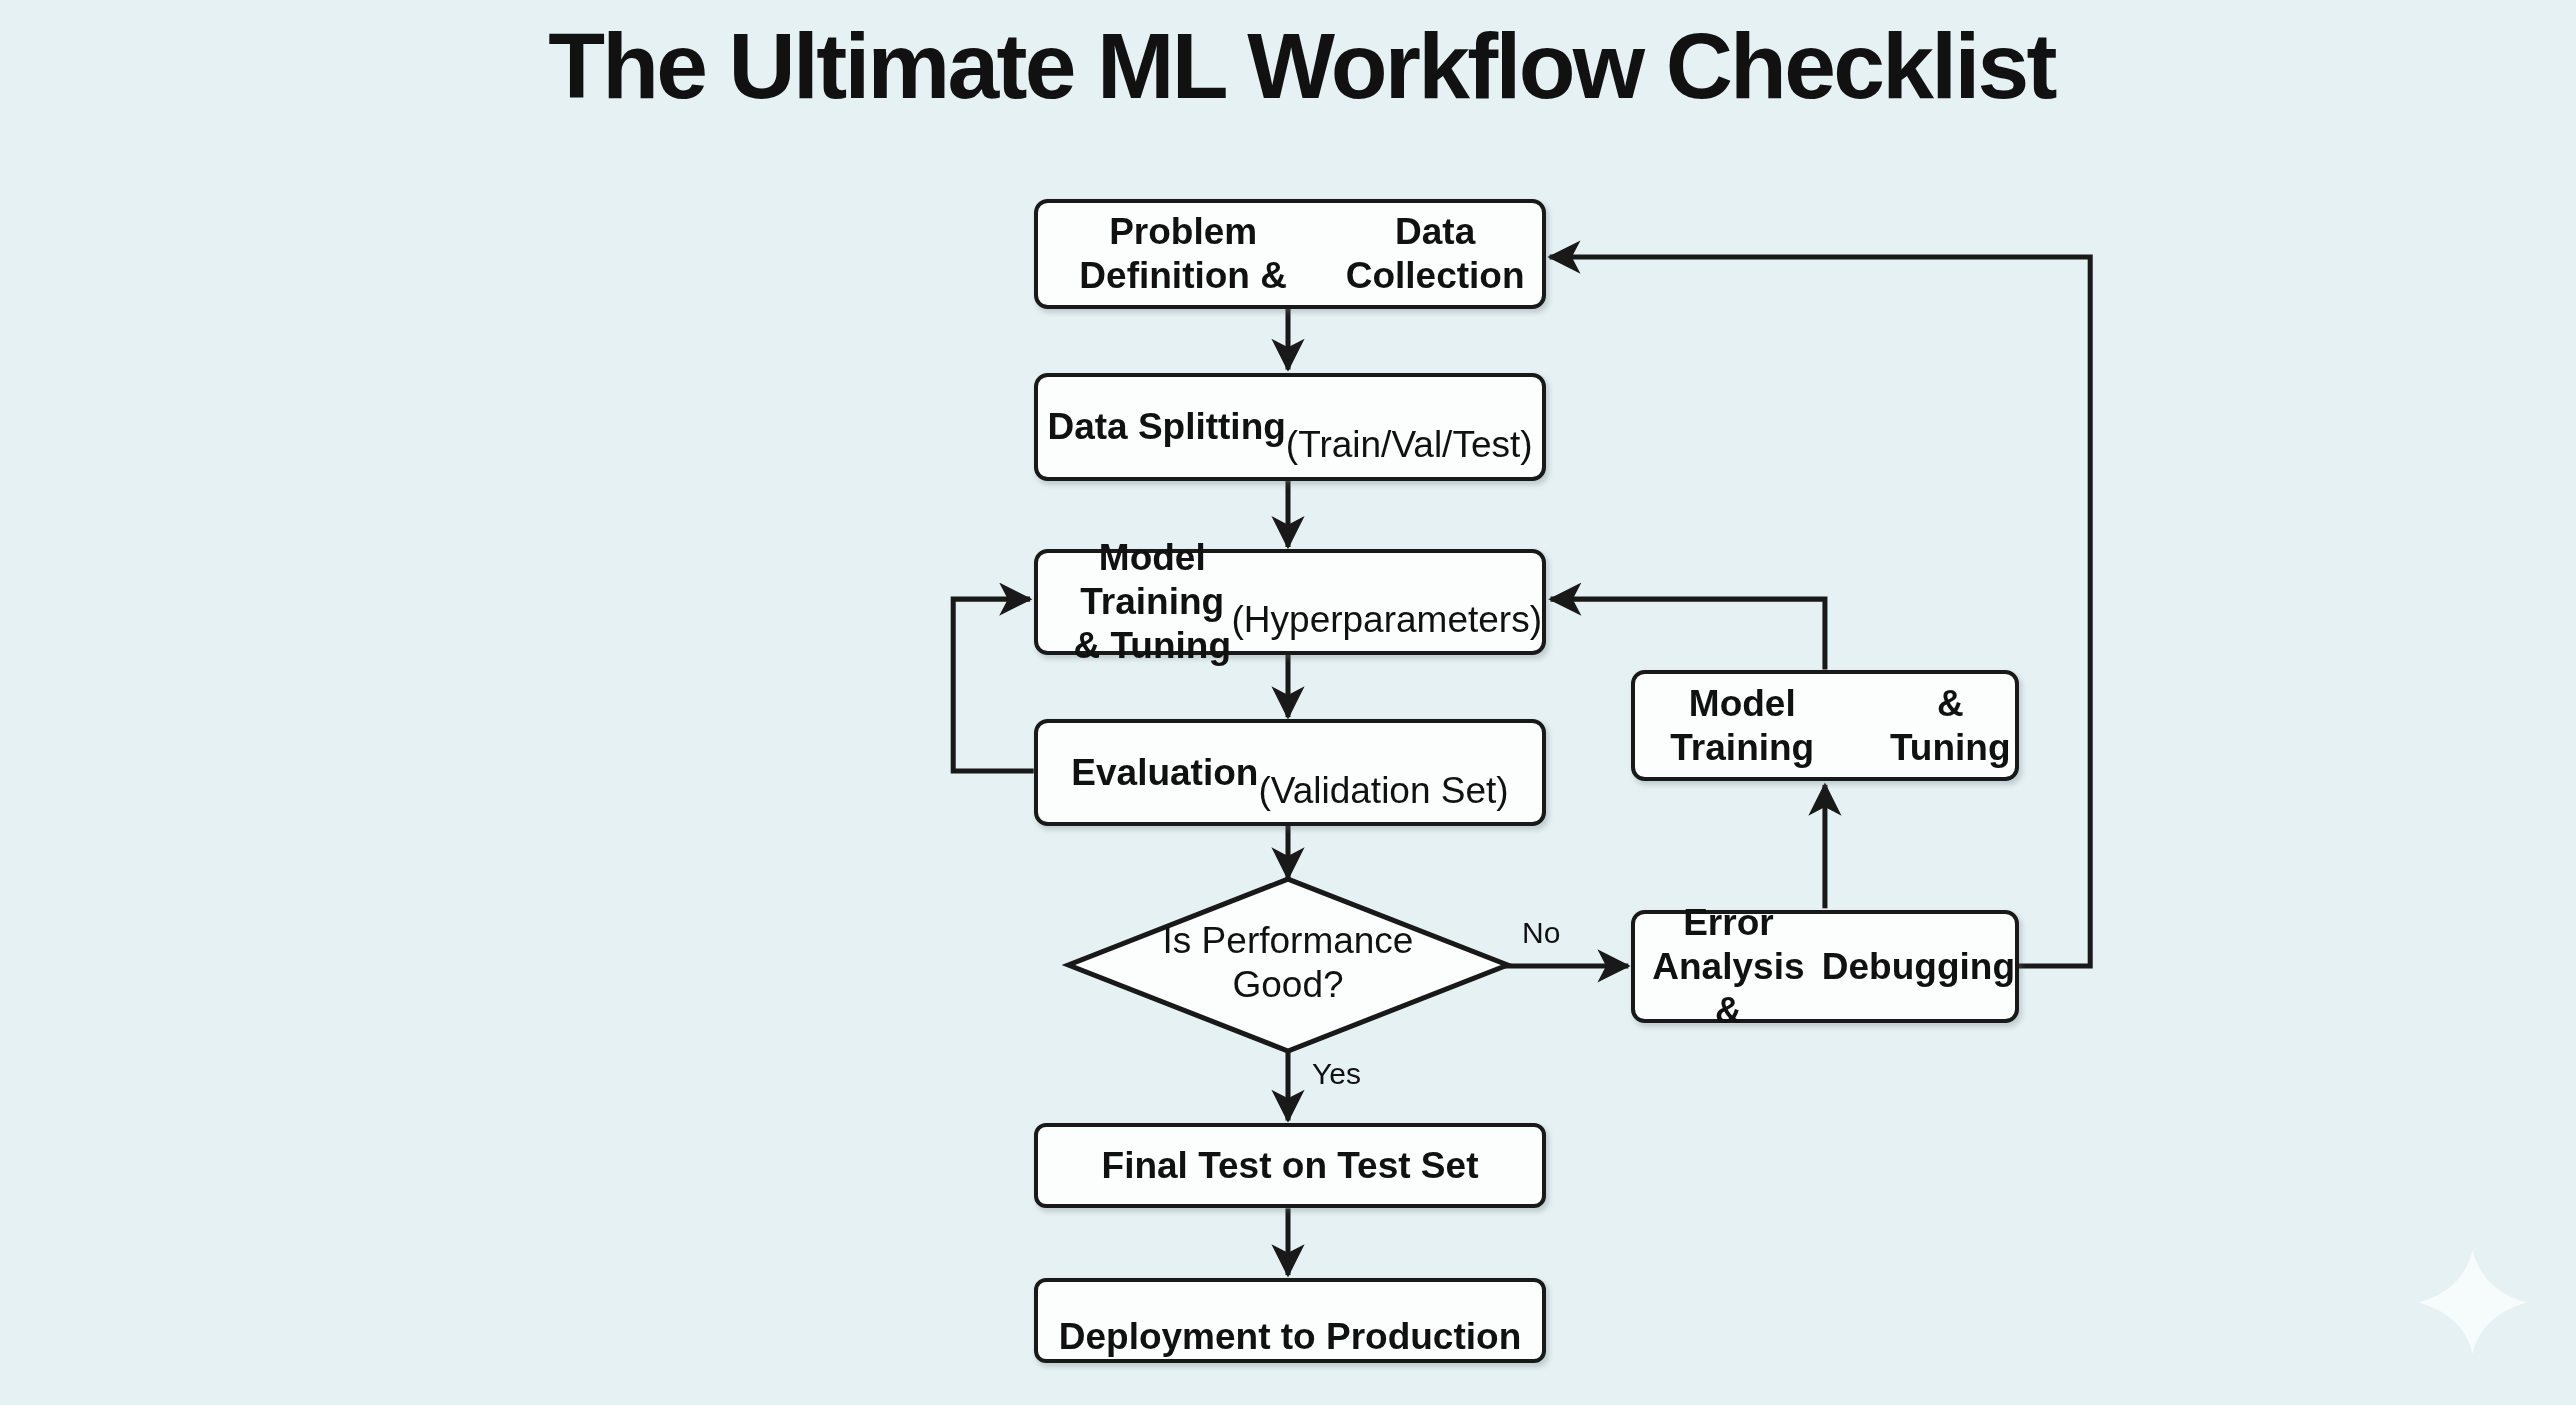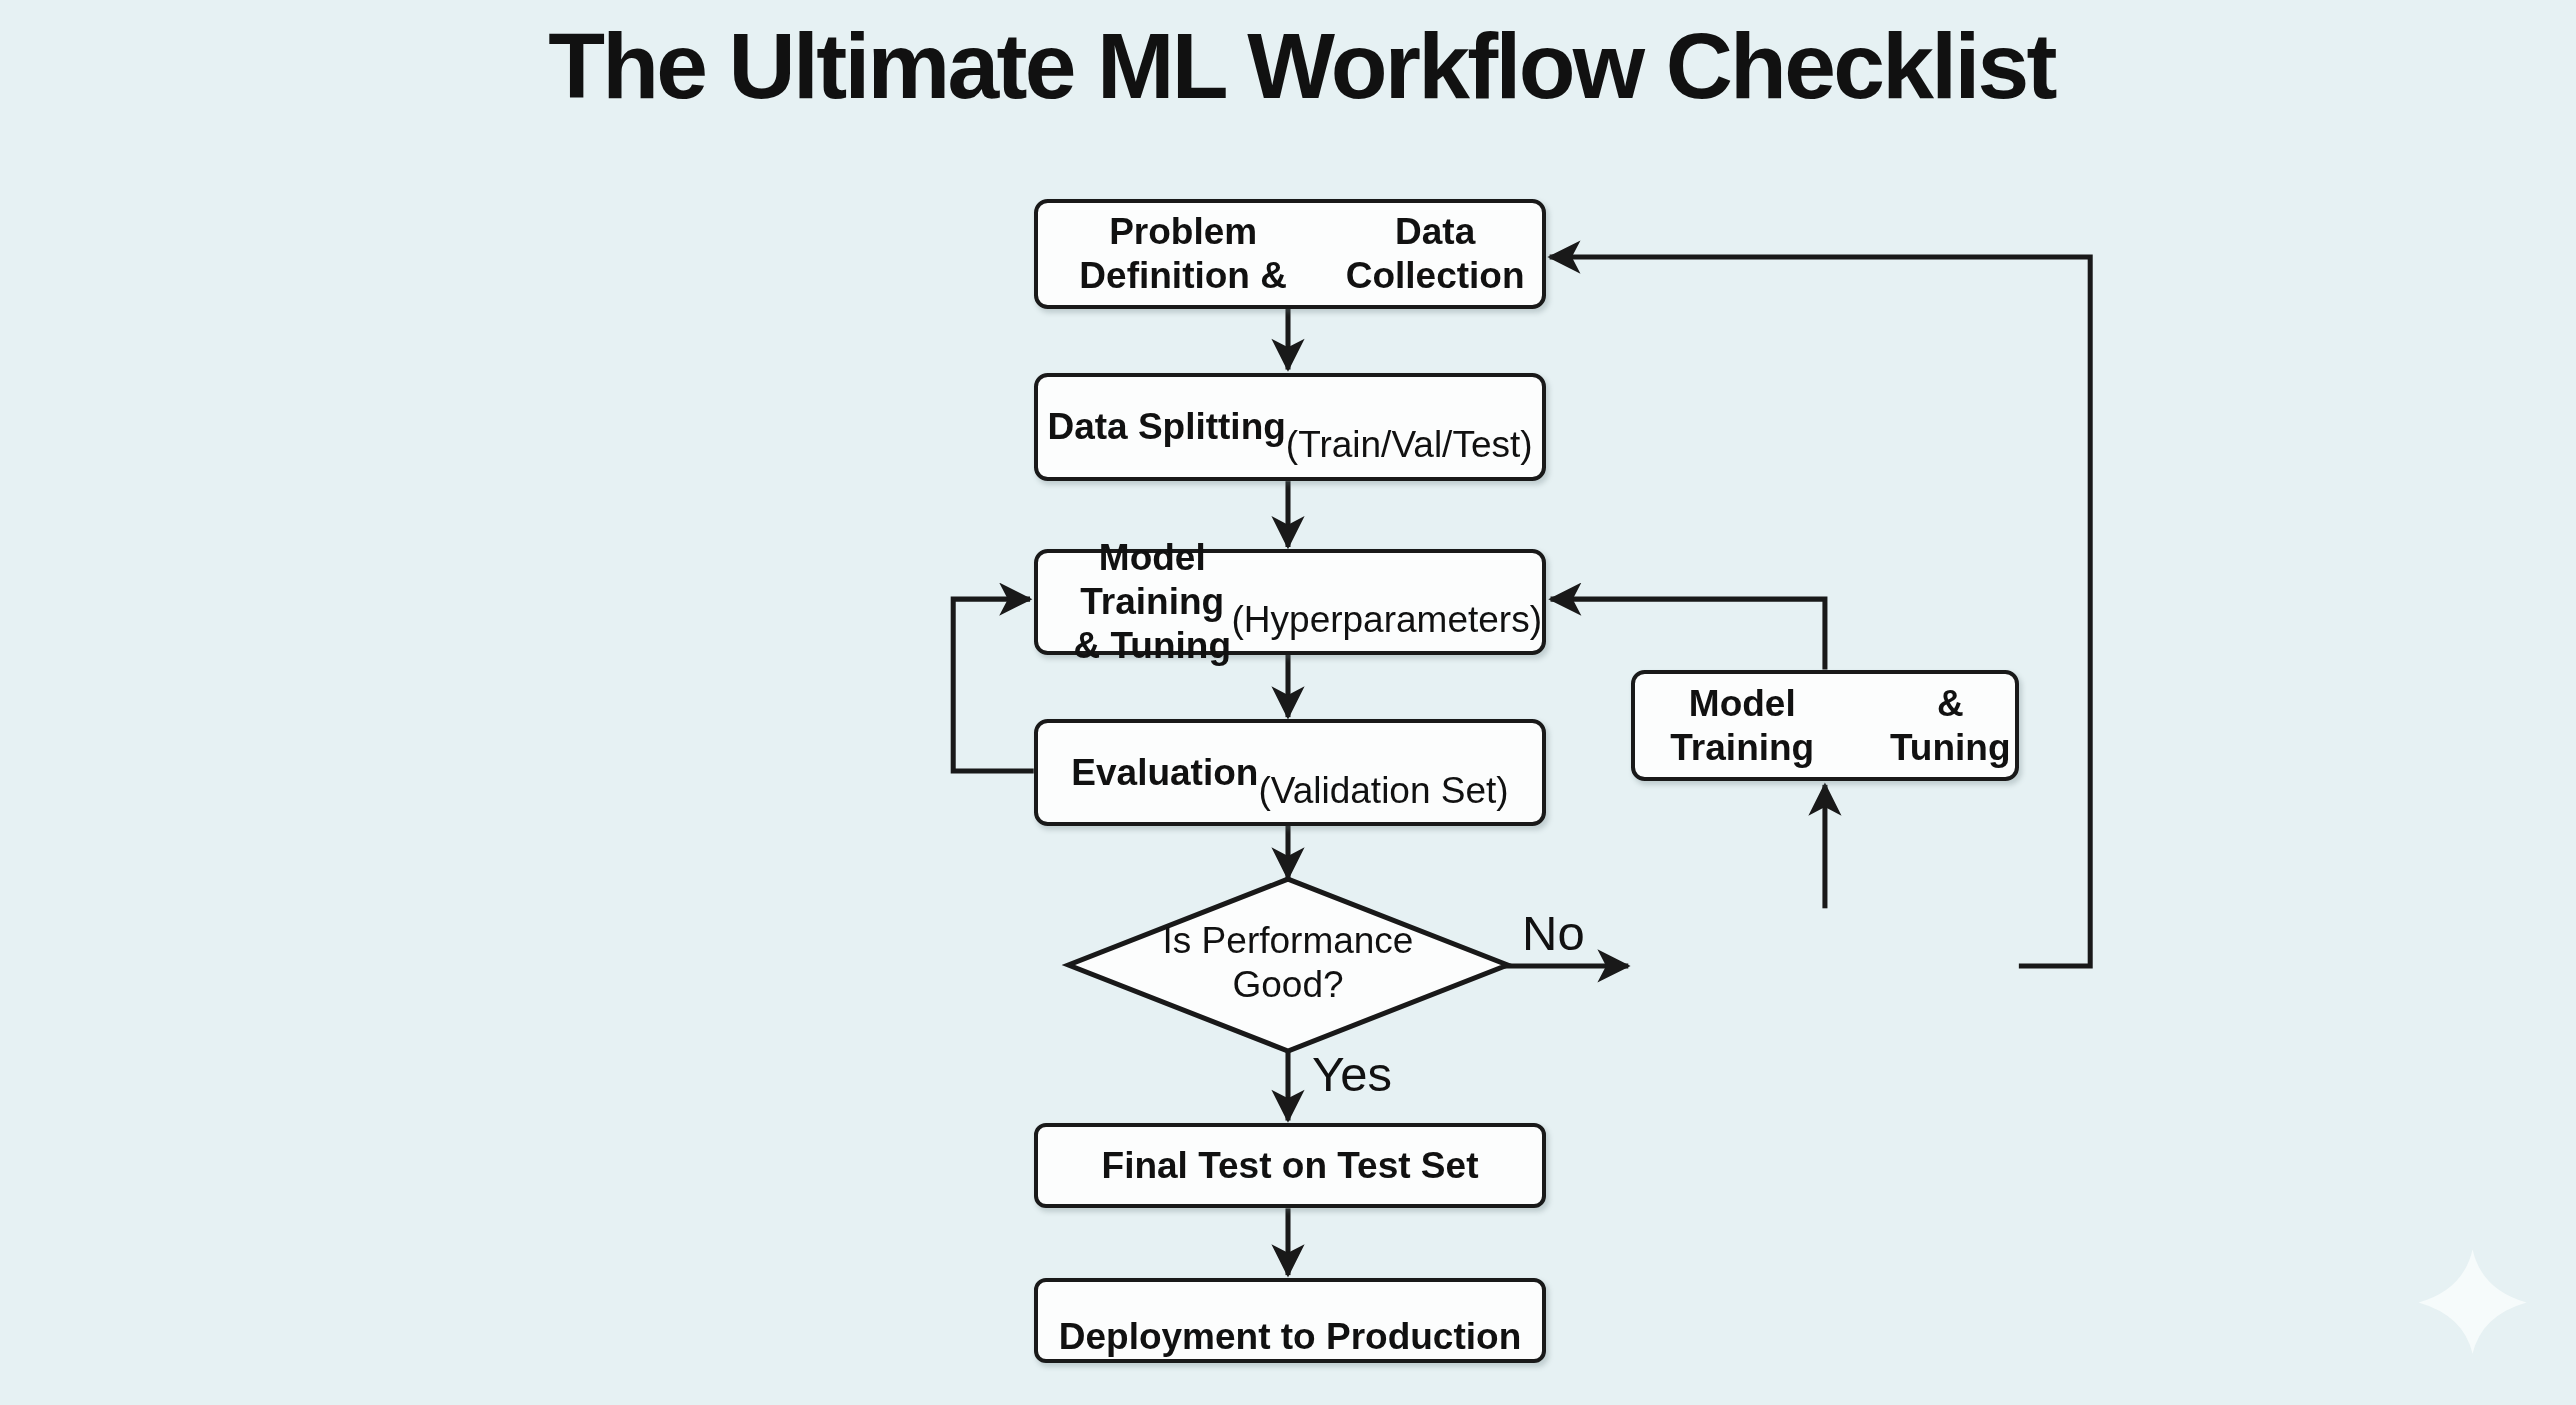--- a/index.html
+++ b/index.html
@@ -31,21 +31,21 @@
     box-shadow:2.7px 3.7px 5.5px rgba(105,125,130,0.30);
   }
   .node .reg{font-weight:400;margin-top:36px;}
   .diamond-label{
     position:absolute;left:1105px;top:919px;width:366px;
     text-align:center;color:var(--text);
     font-size:37px;font-weight:400;line-height:44px;
   }
   .edge-label{
     position:absolute;color:var(--text);
-    font-size:49px;font-weight:400;line-height:40px;
+    font-size:30px;font-weight:400;line-height:40px;
   }
   .edge-label.yes{left:1312px;top:1054px;}
   .edge-label.no{left:1522px;top:913px;}
   
   .n-problem   {left:1034px;top:199px; width:512px;height:110px;}
   .n-split     {left:1034px;top:373px; width:512px;height:108px;}
   .n-train     {left:1034px;top:549px; width:512px;height:106px;padding-left:35px;}
   .n-eval      {left:1034px;top:719px; width:512px;height:107px;}
   .n-finaltest {left:1034px;top:1123px;width:512px;height:85px; border-radius:12px;}
   .n-deploy    {left:1034px;top:1278px;width:512px;height:85px; border-radius:12px;align-items:flex-end;}
@@ -122,18 +122,22 @@
 
   <div class="node n-deploy">
     <span>Deployment to Production</span>
   </div>
 
   <div class="node n-trainloop">
     <span>Model Training</span>
     <span>&amp; Tuning</span>
   </div>
 
+  <div class="node n-error">
+    <span>Error Analysis &amp;</span>
+    <span>Debugging</span>
+  </div>
 
   <div class="edge-label yes">Yes</div>
   <div class="edge-label no">No</div>
 
 </div>
 
 
 </body></html>

